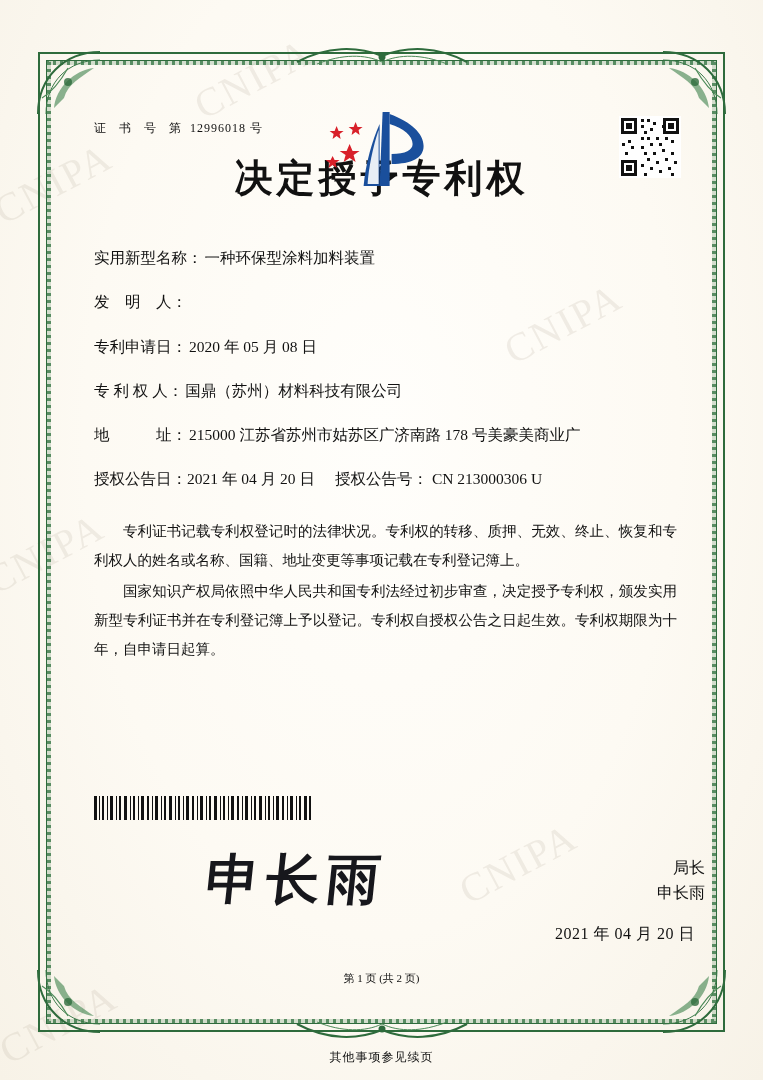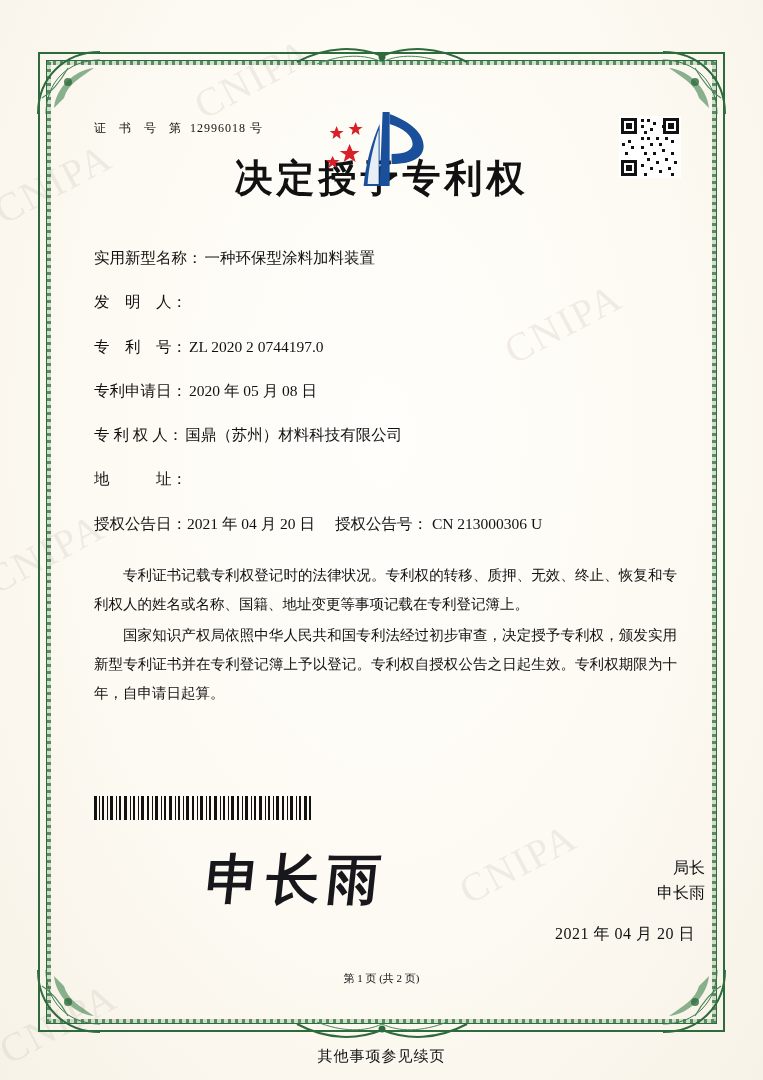--- a/index.html
+++ b/index.html
@@ -214,21 +214,21 @@
     left: 0; right: 0;
     text-align: center;
     font-size: 11px;
     color: #111;
   }
   .footer-note {
     position: absolute;
     bottom: 14px;
     left: 0; right: 0;
     text-align: center;
-    font-size: 15px;
+    font-size: 12px;
     color: #111;
     letter-spacing: 1px;
   }
 </style>
 </head>
 <body>
 
 <div class="page">
 
   <div class="wm" style="left:-10px;  top:160px;">CNIPA</div>
@@ -375,37 +375,34 @@
 
       <div class="frow">
         <span class="flabel">实用新型名称：</span>
         <span class="fvalue">一种环保型涂料加料装置</span>
       </div>
 
       <div class="frow">
         <span class="flabel">发　明　人：</span>
       </div>
 
-      <div class="frow">
-        <span class="flabel">专　利　号：</span>
-        <span class="fvalue">ZL 2020 2 0744197.0</span>
-      </div>
 
       <div class="frow">
         <span class="flabel">专利申请日：</span>
         <span class="fvalue">2020 年 05 月 08 日</span>
       </div>
 
       <div class="frow">
         <span class="flabel">专 利 权 人：</span>
         <span class="fvalue">国鼎（苏州）材料科技有限公司</span>
       </div>
 
       <div class="frow">
         <span class="flabel">地　　　址：</span>
+        <span class="fvalue">215000  江苏省苏州市姑苏区广济南路 178 号美؜豪美商业广</span>
       </div>
 
       <div class="frow frow-split">
         <span class="flabel">授权公告日：</span>
         <span>2021 年 04 月 20 日</span>
         <span class="right">授权公告号：</span>
         <span class="right" style="margin-left:4px">CN 213000306 U</span>
       </div>
 
     </div>

